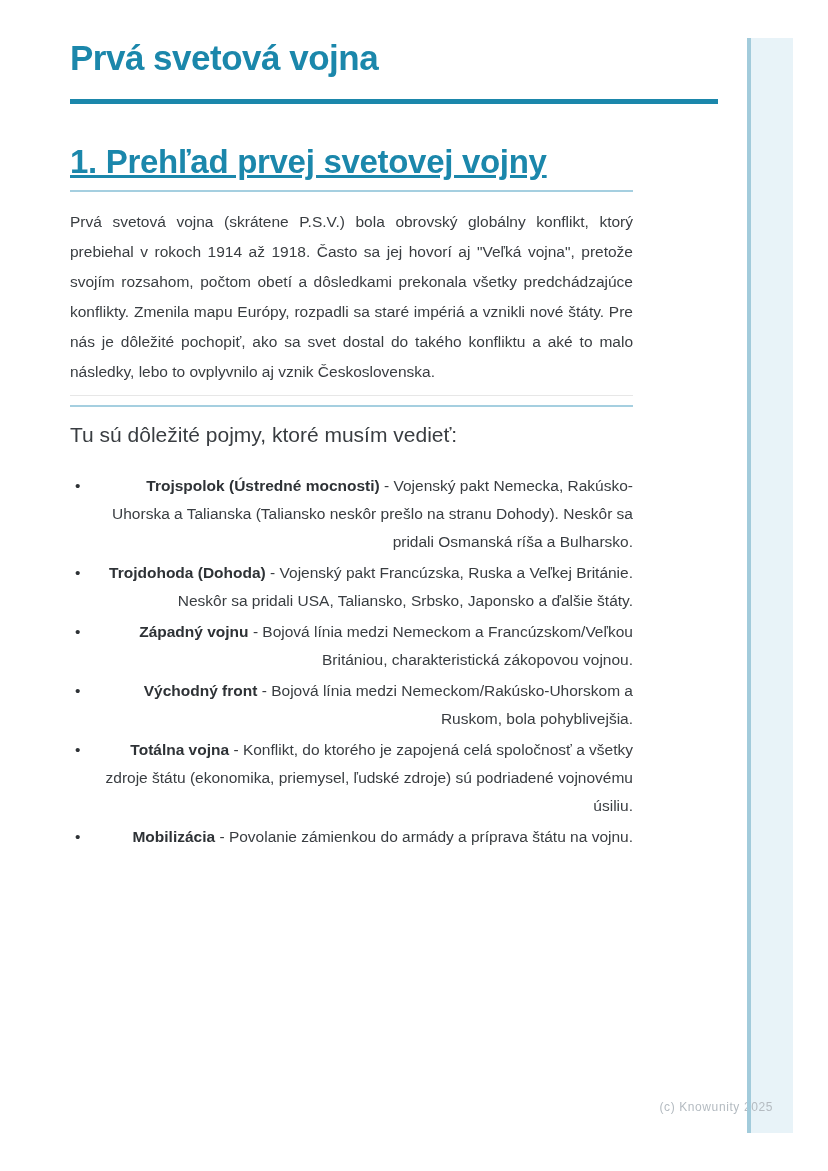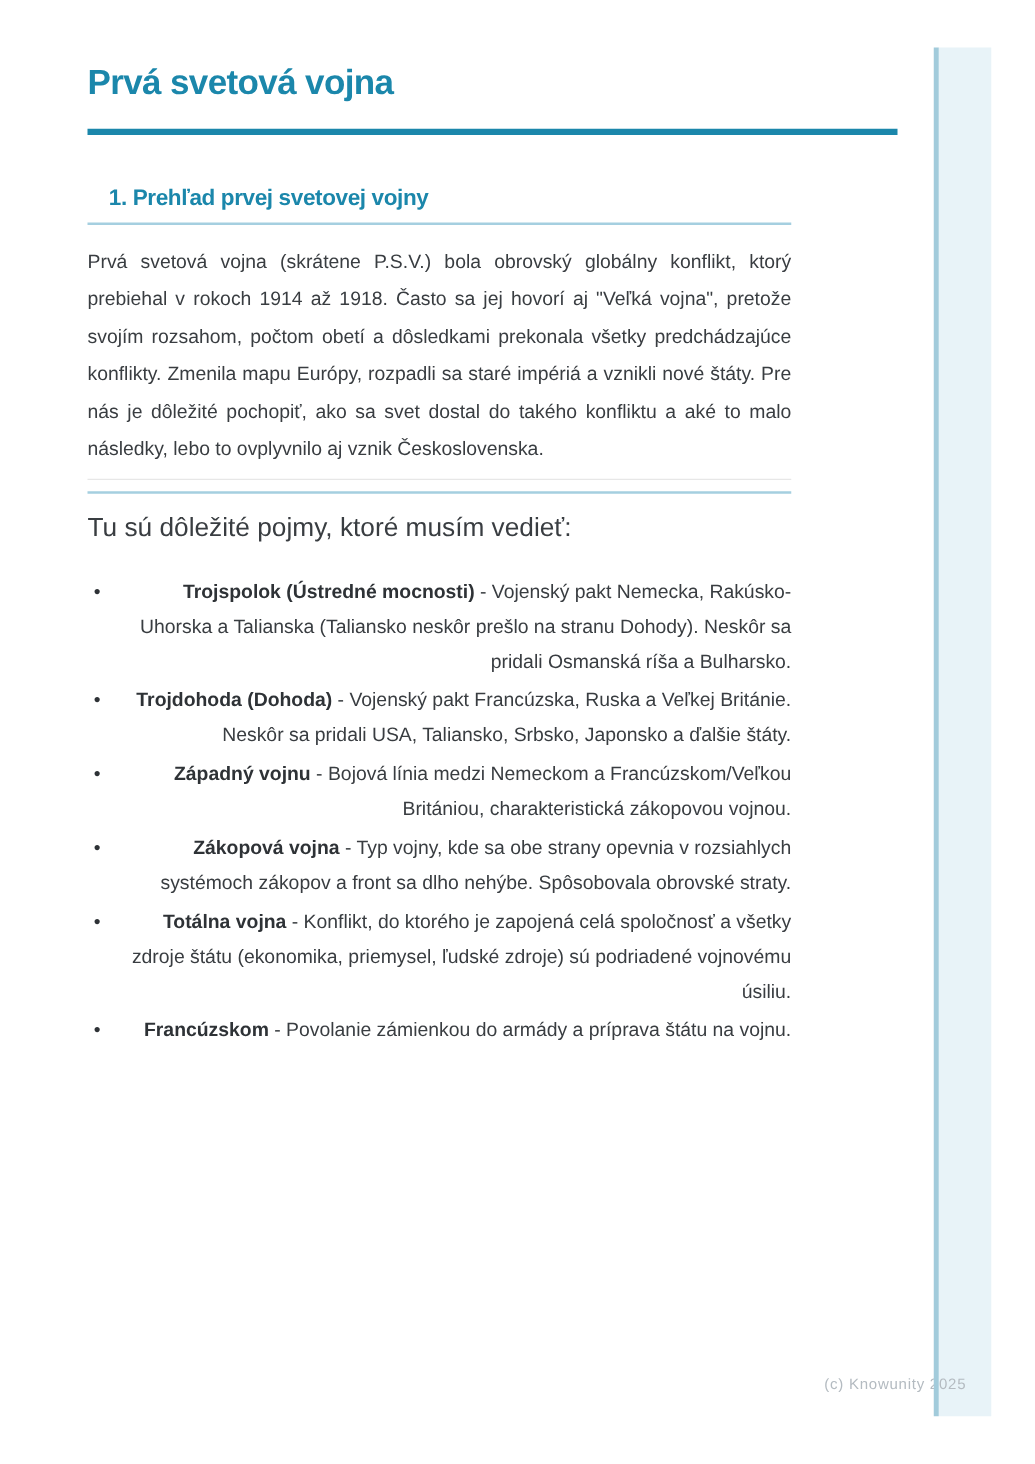--- a/index.html
+++ b/index.html
@@ -23,29 +23,29 @@
   .stripe-fill{
     position:absolute;left:751px;top:38px;width:42px;height:1095px;
     background:var(--stripe-fill);z-index:0;
   }
   .stripe-line{
     position:absolute;left:747px;top:38px;width:4px;height:1095px;
     background:var(--stripe-line);z-index:2;
   }
   .content{position:absolute;left:70px;top:0;width:563px;z-index:1;}
   h1{
-    margin:0;padding-top:50px;
-    font-size:28px;line-height:1.12;font-weight:700;
+    margin:0;padding-top:38px;
+    font-size:35px;line-height:1.12;font-weight:700;
     letter-spacing:-0.5px;color:var(--accent);
   }
   .title-rule{margin-top:22px;width:648px;height:5px;background:var(--accent);}
   h2{
-    margin:40px 17px 0;
-    font-size:18px;line-height:1.12;font-weight:700;
-    letter-spacing:-0.3px;color:var(--accent);
+    margin:40px 0 0;
+    font-size:33px;line-height:1.12;font-weight:700;
+    letter-spacing:-0.3px;color:var(--accent);text-decoration:underline;
   }
   .h2-underline{margin-top:9px;width:563px;height:2px;background:var(--underline);}
   p.lead{
     margin:15px 0 4px;
     font-size:15.5px;line-height:30px;
     text-align:justify;color:var(--body);
   }
   .divider{margin-top:8px;width:563px;height:1px;background:var(--divider);}
   p.intro{margin:14px 0 0;font-size:21px;line-height:28px;color:var(--body);}
   ul.terms{list-style:none;margin:23px 0 0;padding:0;text-align:right;}
@@ -83,21 +83,21 @@
 
   <div class="divider"></div>
 
   <section>
     <div class="h2-underline"></div>
     <p class="intro">Tu sú dôležité pojmy, ktoré musím vedieť:</p>
     <ul class="terms" id="terms-list">
         <li><span class="term">Trojspolok (Ústredné mocnosti)</span> <span>- Vojenský pakt Nemecka, Rakúsko-Uhorska a Talianska (Taliansko neskôr prešlo na stranu Dohody). Neskôr sa pridali Osmanská ríša a Bulharsko.</span></li>
         <li><span class="term">Trojdohoda (Dohoda)</span> <span>- Vojenský pakt Francúzska, Ruska a Veľkej Británie. Neskôr sa pridali USA, Taliansko, Srbsko, Japonsko a ďalšie štáty.</span></li>
         <li><span class="term">Západný vojnu</span> <span>- Bojová línia medzi Nemeckom a Francúzskom/Veľkou Britániou, charakteristická zákopovou vojnou.</span></li>
-        <li><span class="term">Zákopová vojna</span> <span>- Typ vojny, kde sa obe strany opevnia v rozsiahlych systémoch zákopov a front sa dlho nehýbe. Spôsobovala obrovské straty.</span></li>
+        <li><span class="term">Východný front</span> <span>- Bojová línia medzi Nemeckom/Rakúsko-Uhorskom a Ruskom, bola pohyblivejšia.</span></li>
         <li><span class="term">Totálna vojna</span> <span>- Konflikt, do ktorého je zapojená celá spoločnosť a všetky zdroje štátu (ekonomika, priemysel, ľudské zdroje) sú podriadené vojnovému úsiliu.</span></li>
-        <li><span class="term">Francúzskom</span> <span>- Povolanie zámienkou do armády a príprava štátu na vojnu.</span></li>
+        <li><span class="term">Mobilizácia</span> <span>- Povolanie zámienkou do armády a príprava štátu na vojnu.</span></li>
       </ul>
   </section>
 
 </div>
 
 <div class="footer">(c) Knowunity 2025</div>
 
 </body></html>

